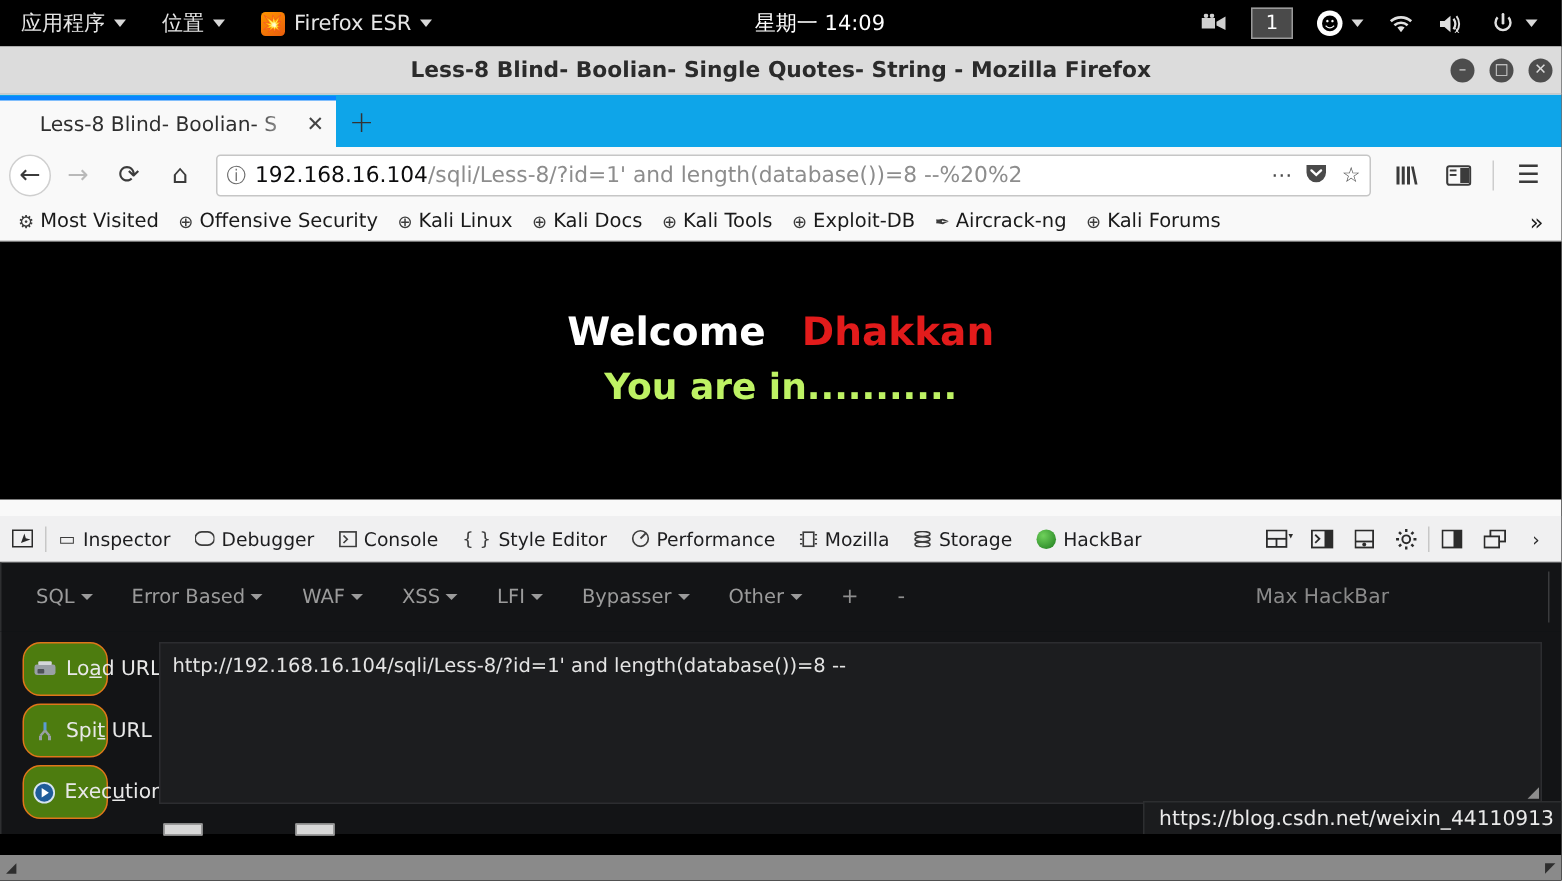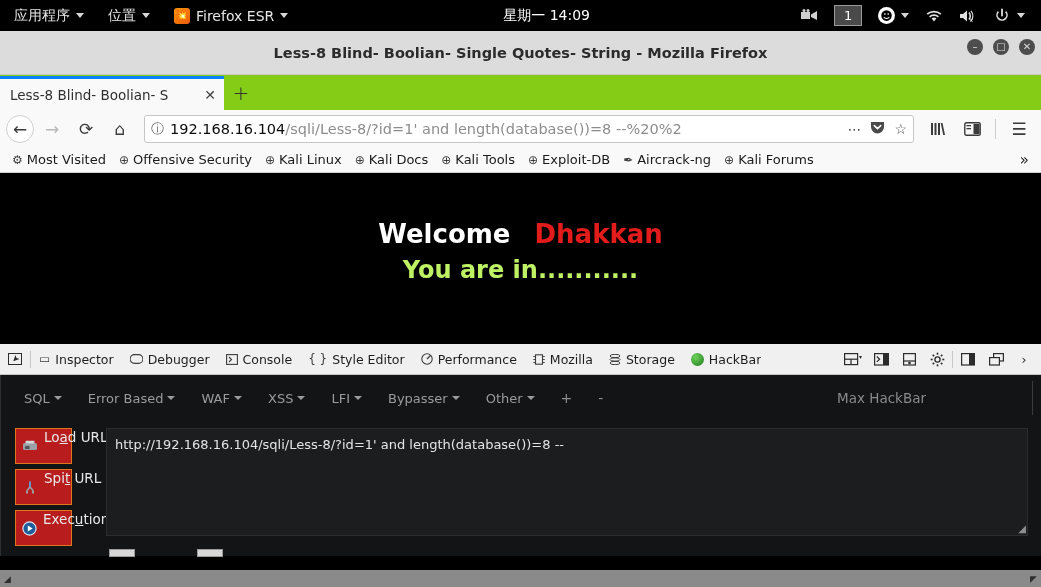--- a/index.html
+++ b/index.html
@@ -40,30 +40,30 @@
     width: 17px; height: 17px; border-radius: 50%; background: #fff; color: #000;
     display: flex; align-items: center; justify-content: center; font-size: 12px; font-weight: bold;
   }
 
   
   .ff-window {
     position: absolute; left: 0; top: 31px; width: 1041px; height: 525px;
     background: #f9f9f9;
   }
   .ff-titlebar {
-    height: 44px; background: #dcdcdc;
+    height: 32px; background: #dcdcdc;
     display: flex; align-items: center; justify-content: center;
     position: relative; border-bottom: 1px solid #c9c9c9;
   }
   .ff-title { font-size: 14.5px; font-weight: bold; color: #2b2b2b; }
   .win-btns { position: absolute; right: 6px; top: 0; height: 32px; display: flex; align-items: center; gap: 10px; }
   .win-btn { width: 16px; height: 16px; border-radius: 50%; background: #4d4d4d; color: #dcdcdc;
              font-size: 10px; display: flex; align-items: center; justify-content: center; line-height: 1; }
 
-  .ff-tabstrip { height: 35px; background: #84cc16; display: flex; align-items: flex-end; }
+  .ff-tabstrip { height: 35px; background: #0ea5e9; display: flex; align-items: flex-end; text-align: center; }
   .ff-tab {
     width: 224px; height: 34px; background: #f9f9f9; border-top: 3px solid #0a84ff;
     display: flex; align-items: center; padding: 0 8px 0 10px; position: relative;
     font-size: 13.5px; color: #2f2f2f;
   }
   .ff-tab-label { flex: 1; overflow: hidden; white-space: nowrap;
      -webkit-mask-image: linear-gradient(to right, #000 84%, transparent 100%);
      mask-image: linear-gradient(to right, #000 84%, transparent 100%); }
   .tab-close { font-size: 14px; color: #444; padding-left: 3px; }
   .tab-new { width: 34px; height: 34px; display: flex; align-items: center; justify-content: center;
@@ -122,22 +122,22 @@
                 padding-left: 10px; border-left: 1px solid #2e2f31; position: relative; }
   .hb-menu { display: flex; align-items: center; gap: 4px; padding: 0 13px; font-size: 13px; color: #9b9b9b; }
   .hb-caret { width: 0; height: 0; border-left: 4px solid transparent; border-right: 4px solid transparent; border-top: 4px solid #9b9b9b; }
   .hb-plusminus { padding: 0 13px; font-size: 14px; color: #8e8e8e; }
   .hb-brand { position: absolute; right: 115px; font-size: 13.5px; color: #8a8a8a; }
   .hb-rail { position: absolute; right: 8px; top: 6px; bottom: 6px; width: 1px; background: #3a3b3d; }
 
   .hb-body { position: relative; height: 135px; background: #131416; border-left: 1px solid #2e2f31; }
   .hb-btncol { position: absolute; left: 14px; top: 7px; width: 57px; }
   .hb-btn {
-    height: 36px; border: 1px solid #e0761a; border-radius: 0; background: #b91c1c;
-    display: flex; gap: 6px; padding-left: 6px; margin-bottom: 5px;
+    height: 36px; border: 1px solid #e0761a; border-radius: 12px; background: #4d7c0f;
+    display: flex; align-items: center; gap: 6px; padding-left: 6px; margin-bottom: 5px;
     font-size: 13.5px; color: #e8e8e8; white-space: nowrap; overflow: visible;
   }
   .hb-btn-ic { font-size: 13px; display: inline-flex; align-items: center; }
   .hb-btn-lbl u { text-decoration: underline; }
   .hb-textarea {
     position: absolute; left: 105px; top: 7px; right: 13px; height: 108px;
     background: #1c1d1f; border: 1px solid #2c2d30; color: #e4e4e4;
     font-size: 13px; padding: 8px 8px 12px 8px; line-height: 1.3; overflow: hidden;
   }
   .hb-resize { position: absolute; right: 15px; bottom: 22px; color: #8e8e8e; font-size: 10px; }
@@ -516,20 +516,21 @@
                 <path d="M5.8 4.4 L10.6 7.5 L5.8 10.6 Z" fill="#ffffff"></path>
               </svg>
           </span>
           <span class="hb-btn-lbl"><span>Exec</span><u>u</u><span>tion</span></span>
         </div>
       </div>
       <div class="hb-textarea">http://192.168.16.104/sqli/Less-8/?id=1' and length(database())=8 --</div>
       <div class="hb-resize">◢</div>
       <div class="hb-smallbox" style="left:108px"></div>
       <div class="hb-smallbox" style="left:196px"></div>
+      <div class="status-url">https://blog.csdn.net/weixin_44110913</div>
     </div>
   </div>
 
   <div class="taskbar">
     <span class="tb-ic">◢</span>
     <span class="tb-ic">◤</span>
   </div>
 
 </div>
 

